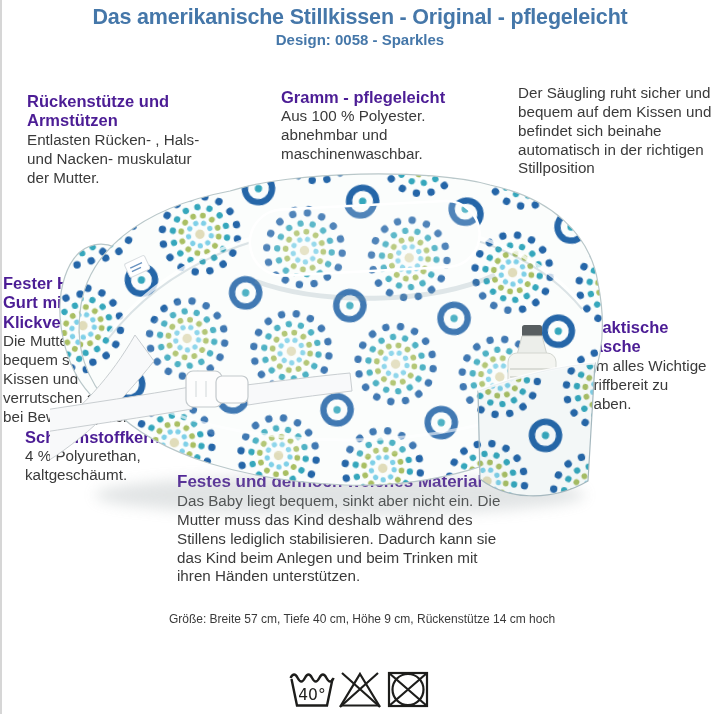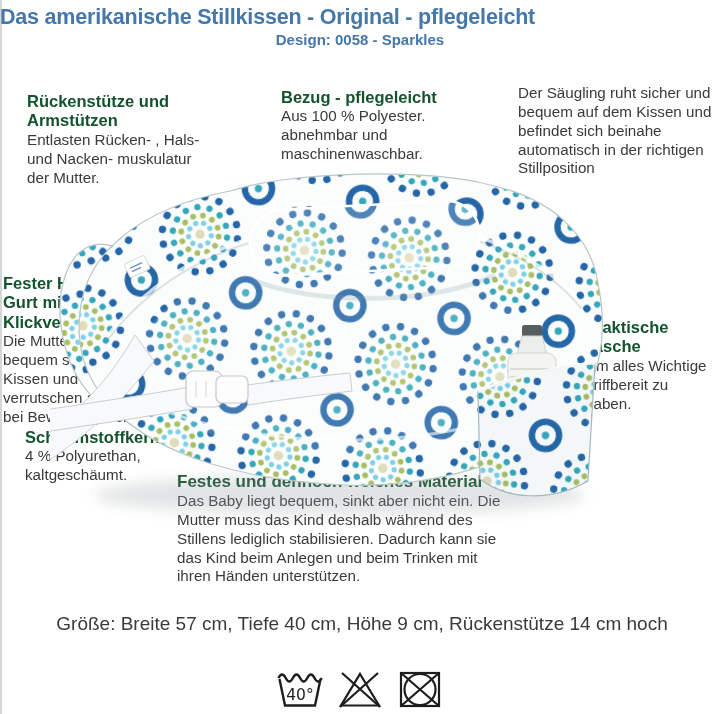--- a/index.html
+++ b/index.html
@@ -2,59 +2,59 @@
 <html><head>
 <meta charset="utf-8">
 <style>
   html,body{margin:0;padding:0;}
   body{
     width:720px;height:714px;position:relative;background:#ffffff;
     font-family:"Liberation Sans",sans-serif;overflow:hidden;
     box-shadow:inset 2px 0 0 #d6d6d6;
   }
   .page-title{
-    position:absolute;top:5px;left:0;right:0;
+    position:absolute;top:5px;left:0;right:0;text-align:center;
     font-size:21.5px;font-weight:bold;color:#4577a9;letter-spacing:-0.2px;
   }
   .page-subtitle{
     position:absolute;top:31px;left:0;right:0;text-align:center;
     font-size:15px;font-weight:bold;color:#4577a9;
   }
   .feature{position:absolute;}
   .feature h3{
-    margin:0;font-size:16.5px;font-weight:bold;color:#14532d;line-height:1.18;
+    margin:0;font-size:16.5px;font-weight:bold;color:#4c1d95;line-height:1.18;
   }
   .feature p{
     margin:0;font-size:15.2px;color:#3a3a3a;line-height:1.24;
   }
   .feature.wide h3{font-size:17px;}
   .specs{
     position:absolute;top:612px;left:4px;right:0;text-align:center;
-    font-size:19px;color:#3a3a3a;line-height:1.3;
+    font-size:12px;color:#3a3a3a;line-height:1.3;
   }
   .care-row{
     position:absolute;top:669px;left:0;right:0;
-    display:flex;justify-content:center;align-items:flex-start;gap:12px;
+    display:flex;justify-content:center;align-items:flex-start;
   }
   .care-row svg{display:block;}
   .product{position:absolute;left:50px;top:163px;width:560px;height:362px;}
 </style>
 </head>
 <body>
 
 <div class="page-title">Das amerikanische Stillkissen - Original - pflegeleicht</div>
 <div class="page-subtitle">Design: 0058 - Sparkles</div>
 
 <div class="feature" style="left:27px;top:92px;width:178px;">
   <h3>Rückenstütze und Armstützen</h3>
   <p>Entlasten Rücken- , Hals- und Nacken- muskulatur der Mutter.</p>
 </div>
 
 <div class="feature" style="left:281px;top:88px;width:205px;">
-  <h3>Bezug - pflegeleicht</h3>
+  <h3>Gramm - pflegeleicht</h3>
   <p>Aus 100 % Polyester. abnehmbar und maschinenwaschbar.</p>
 </div>
 
 <div class="feature" style="left:518px;top:84px;width:201px;">
   <p>Der Säugling ruht sicher und bequem auf dem Kissen und befindet sich beinahe automatisch in der richtigen Stillposition</p>
 </div>
 
 <div class="feature" style="left:3px;top:274px;width:138px;">
   <h3>Fester Halt durch Gurt mit Klickverschluss</h3>
   <p>Die Mutter kann bequem sitzen. Kissen und Kind verrutschen auch bei Bewegung nicht.</p>

